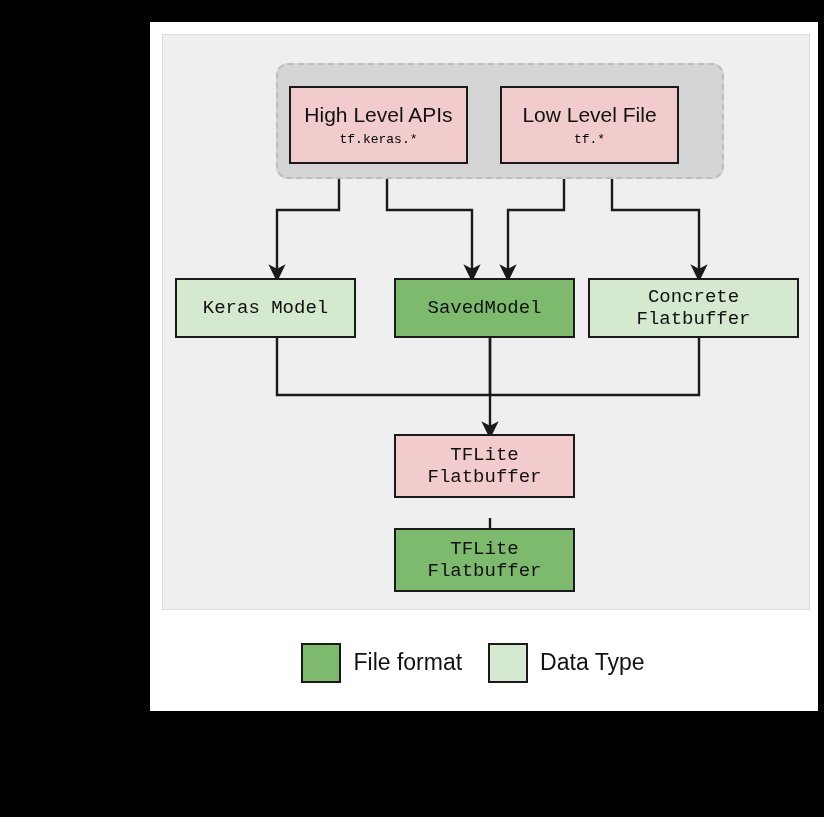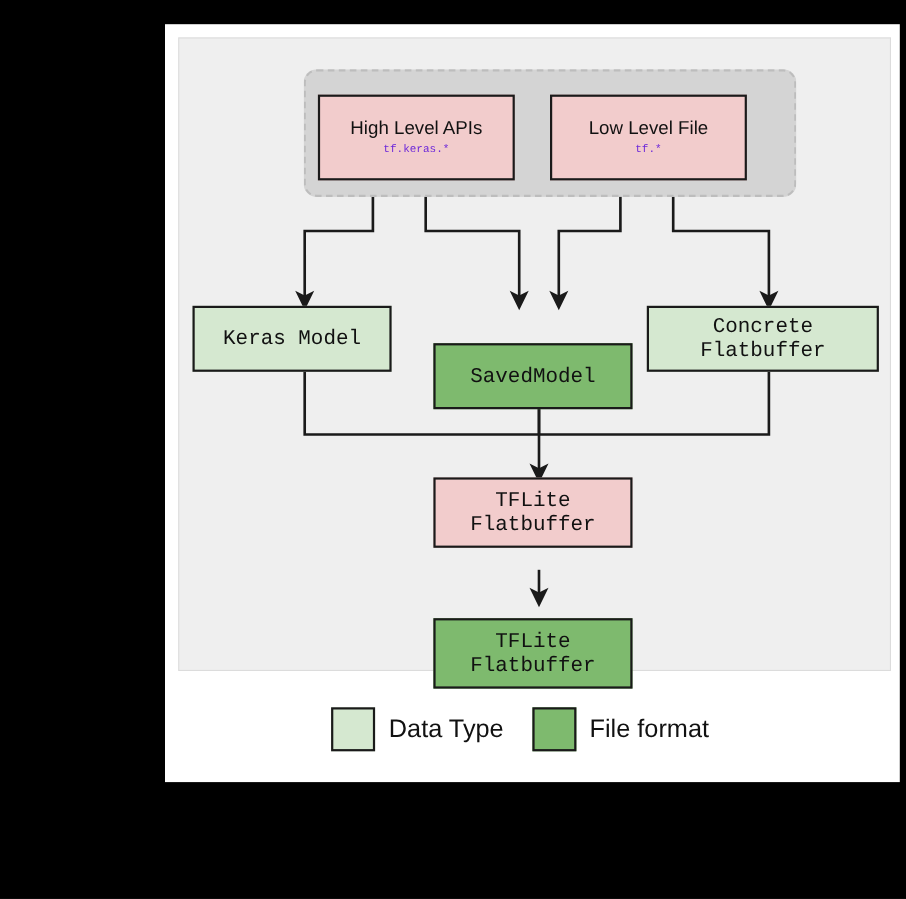--- a/index.html
+++ b/index.html
@@ -59,33 +59,33 @@
     border: 2.5px solid #1A1A1A;
     display: flex;
     flex-direction: column;
     align-items: center;
     justify-content: center;
     text-align: center;
     line-height: 1.18;
     color: #111111;
   }
   .fill-pink  { background: #F2CCCC; }
-  .fill-green { background: #7EBA6E; margin-top: 34px; }
+  .fill-green { background: #7EBA6E; }
   .fill-lgreen{ background: #D5E8D0; }
 
   .node .title-sans {
     font-family: "Liberation Sans", sans-serif;
-    font-size: 17px;
+    font-size: 21px;
     font-weight: 400;
     color: #111111;
   }
   .node .sub-mono {
     font-family: "Liberation Mono", monospace;
-    font-size: 10px;
-    color: #6d28d9;
+    font-size: 13px;
+    color: #000000;
     margin-top: 4px;
   }
   .node .title-mono {
     font-family: "Liberation Mono", monospace;
     font-size: 19px;
     color: #111111;
     white-space: pre;
   }
 
   
@@ -202,26 +202,26 @@
       <div class="node fill-green" style="left:231px; top:493px; width:181px; height:64px;">
         <div class="title-mono">TFLite</div>
         <div class="title-mono">Flatbuffer</div>
       </div>
 
     </div>
 
     <div id="legend">
 
       <div class="legend-item">
+        <span class="legend-swatch" style="background:#7EBA6E;"></span>
+        <span class="legend-label">File format</span>
+      </div>
+
+      <div class="legend-item">
         <span class="legend-swatch" style="background:#D5E8D0;"></span>
         <span class="legend-label">Data Type</span>
       </div>
 
-      <div class="legend-item">
-        <span class="legend-swatch" style="background:#7EBA6E;"></span>
-        <span class="legend-label">File format</span>
-      </div>
-
 
     </div>
 
   </div>
 </div>
 
 </body></html>

